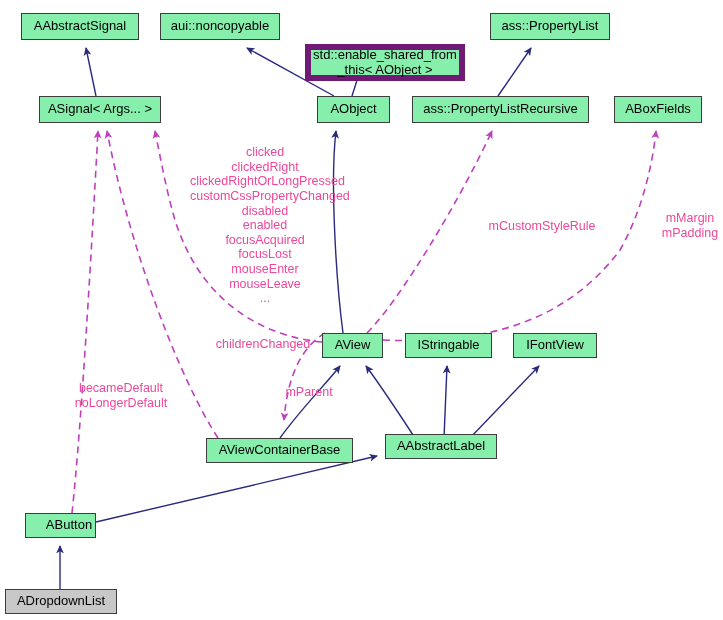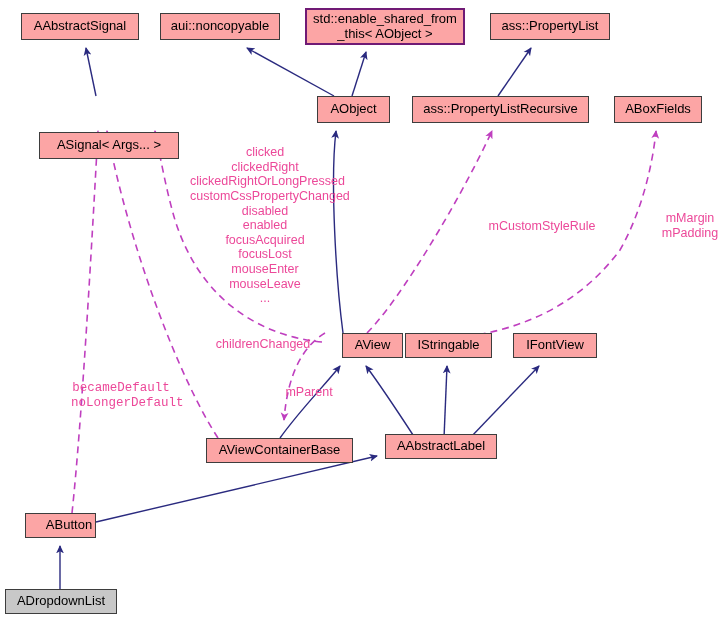--- a/index.html
+++ b/index.html
@@ -8,32 +8,32 @@
     font-family:"Liberation Sans","DejaVu Sans",sans-serif;
     -webkit-font-smoothing:antialiased;
   }
   #diagram{position:relative;width:723px;height:620px;overflow:hidden;background:#fff;}
   svg.edges{position:absolute;left:0;top:0;width:723px;height:620px;}
 
   .node{
     position:absolute;
     box-sizing:border-box;
     border:1px solid #3d3d3d;
-    background:#fca5a5;
+    background:#86efac;
     color:#000000;
     font-size:13px;
     line-height:1.12;
     display:flex;
     align-items:center;
     justify-content:center;
     text-align:center;
     white-space:pre-line;
     z-index:5;
   }
-  .node.grey-border{border:2px solid #701a75;}
+  .node.grey-border{border:6px solid #701a75;margin-top:36px;}
   .node.filled{background:#c8c8c8;}
 
   .edge-label{
     position:absolute;
     font-size:12.5px;
     color:#ec4899;
     line-height:1.17;
     white-space:pre-line;
     z-index:4;
   }
@@ -88,37 +88,37 @@
 
   <div class="node grey-border" style="left:305px;top:8px;width:160px;height:37px;">
     <span>std::enable_shared_from
 _this&lt; AObject &gt;</span>
   </div>
 
   <div class="node" style="left:490px;top:13px;width:120px;height:27px;text-align:center;">
     <span>ass::PropertyList</span>
   </div>
 
-  <div class="node" style="left:39px;top:96px;width:140px;height:27px;margin-top:36px;">
+  <div class="node" style="left:39px;top:96px;width:122px;height:27px;">
     <span>ASignal&lt; Args... &gt;</span>
   </div>
 
   <div class="node" style="left:317px;top:96px;width:73px;height:27px;">
     <span>AObject</span>
   </div>
 
   <div class="node" style="left:412px;top:96px;width:177px;height:27px;">
     <span>ass::PropertyListRecursive</span>
   </div>
 
   <div class="node" style="left:614px;top:96px;width:88px;height:27px;">
     <span>ABoxFields</span>
   </div>
 
-  <div class="node" style="left:322px;top:333px;width:61px;height:25px;margin-left:20px;">
+  <div class="node" style="left:322px;top:333px;width:61px;height:25px;">
     <span>AView</span>
   </div>
 
   <div class="node" style="left:405px;top:333px;width:87px;height:25px;">
     <span>IStringable</span>
   </div>
 
   <div class="node" style="left:206px;top:438px;width:147px;height:25px;">
     <span>AViewContainerBase</span>
   </div>
@@ -153,16 +153,16 @@
 
   <div class="edge-label center" style="left:484px;top:219px;width:116px;">mCustomStyleRule</div>
 
   <div class="edge-label center" style="left:658px;top:211px;width:64px;">mMargin
 mPadding</div>
 
   <div class="edge-label center" style="left:211px;top:337px;width:104px;">childrenChanged</div>
 
   <div class="edge-label center" style="left:281px;top:385px;width:56px;">mParent</div>
 
-  <div class="edge-label center" style="left:71px;top:381px;width:100px;font-family:Liberation Mono, monospace;">becameDefault
+  <div class="edge-label center" style="left:71px;top:381px;width:100px;">becameDefault
 noLongerDefault</div>
 
 </div>
 
 </body></html>

